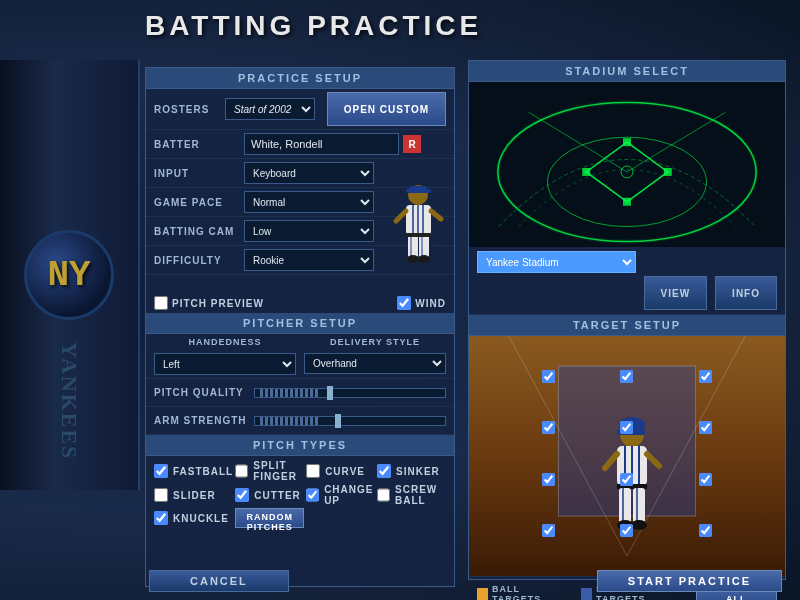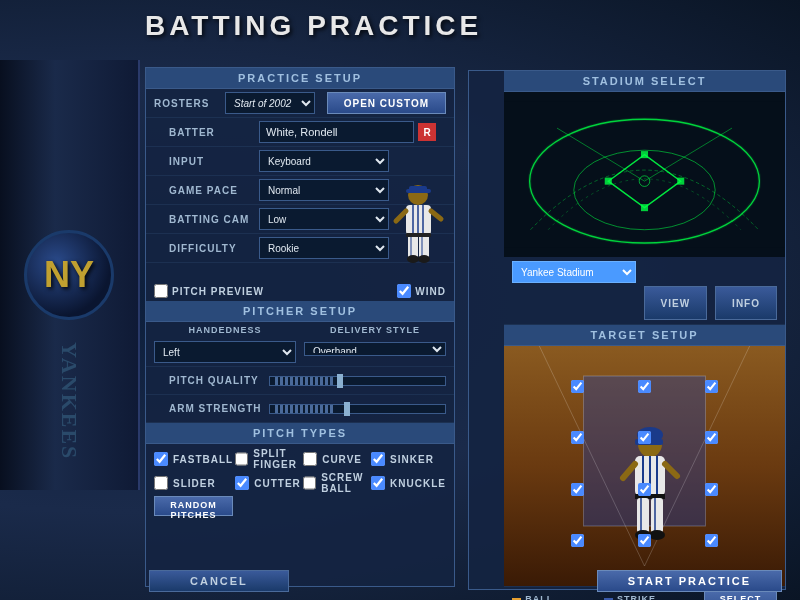--- a/index.html
+++ b/index.html
@@ -63,21 +63,20 @@
       min-height: 28px;
     }
 
     .label {
       color: #a0b8d0;
       font-size: 10px;
       font-weight: bold;
       letter-spacing: 1px;
       width: 90px;
       flex-shrink: 0;
-      margin-left: 15px;
     }
 
     .label-wide {
       width: 100px;
     }
 
     select {
       background: #0a1a30;
       color: #e0e8f0;
       border: 1px solid #3a5a8a;
@@ -91,21 +90,21 @@
 
     .open-custom-btn {
       background: linear-gradient(180deg, #4a6aaa, #2a4a8a);
       color: #ffffff;
       border: 1px solid #6a8aba;
       font-size: 10px;
       font-weight: bold;
       padding: 3px 16px;
       cursor: pointer;
       letter-spacing: 1px;
-      height: 22px;
+      height: 34px;
     }
 
     .batter-row {
       display: flex;
       align-items: center;
       padding: 3px 8px;
       border-bottom: 1px solid rgba(50,80,120,0.3);
       min-height: 28px;
       position: relative;
     }
@@ -238,27 +237,26 @@
       position: absolute;
       right: 8px;
       top: 115px;
       width: 55px;
       height: 90px;
     }
 
     
     .right-panel {
       position: absolute;
-      top: 70px;
+      top: 60px;
       left: 468px;
       width: 318px;
       height: 520px;
       background: rgba(20, 35, 65, 0.9);
       border: 1px solid #3a5a8a;
-      padding-left: 35px;
     }
 
     
     .stadium-display {
       height: 165px;
       background: #050f1a;
       position: relative;
       overflow: hidden;
     }
 
@@ -447,21 +445,21 @@
     }
 
   </style>
 </head>
 <body>
 
 <div class="bg"></div>
 
 <div class="left-deco">
   <div class="cylinder-shape">
-    <span style="font-size:36px; font-weight:bold; color:#c0a030; font-family:Liberation Sans, sans-serif; text-shadow:2px 2px 4px rgba(0,0,0,0.9);text-align:center;">NY</span>
+    <span style="font-size:36px; font-weight:bold; color:#c0a030; font-family:Liberation Mono, monospace; text-shadow:2px 2px 4px rgba(0,0,0,0.9);text-align:center;">NY</span>
   </div>
 
   <div style="position:absolute; bottom:30px; left:50%; transform:translateX(-50%); color:#2a4a6a; font-size:22px; font-weight:bold; font-family:'Times New Roman',serif; letter-spacing:2px; writing-mode:vertical-rl; text-orientation:mixed;">YANKEES</div>
 </div>
 
 <div class="title">BATTING PRACTICE</div>
 
 <div class="main-panel">
 
   <div class="section-header">PRACTICE SETUP</div>
@@ -560,21 +558,21 @@
     </div>
   </div>
   <div class="pitcher-cols">
     <div class="pitcher-col">
       <select style="width:100%; background:#0a1a30; color:#e0e8f0; border:1px solid #3a5a8a; font-size:10px; padding:2px 4px; height:22px;">
         <option>Left</option>
         <option>Right</option>
       </select>
     </div>
     <div class="pitcher-col">
-      <select style="width:100%; background:#0a1a30; color:#e0e8f0; border:1px solid #3a5a8a; font-size:10px; padding:2px 4px; height:14px;">
+      <select style="width:100%; background:#0a1a30; color:#e0e8f0; border:1px solid #3a5a8a; font-size:10px; padding:2px 4px; height:21px;">
         <option>Overhand</option>
       </select>
     </div>
   </div>
 
   <div class="row">
     <span class="label label-wide">PITCH QUALITY</span>
     <div class="slider-track" style="position:relative; height:10px;">
       <div style="display:flex; gap:2px; padding:0 3px;">
         <div class="slider-dot"></div>
@@ -639,20 +637,24 @@
 
     <div class="pitch-item">
       <input type="checkbox" id="sl" style="">
       <label for="sl" class="pitch-name">SLIDER</label>
     </div>
     <div class="pitch-item">
       <input type="checkbox" checked="" id="ct" style="">
       <label for="ct" class="pitch-name">CUTTER</label>
     </div>
 
+    <div class="pitch-item">
+      <input type="checkbox" checked="" id="cu" style="">
+      <label for="cu" class="pitch-name">CHANGE UP</label>
+    </div>
     <div class="pitch-item">
       <input type="checkbox" id="sb" style="">
       <label for="sb" class="pitch-name">SCREW BALL</label>
     </div>
 
     <div class="pitch-item">
       <input type="checkbox" checked="" id="kn" style="">
       <label for="kn" class="pitch-name">KNUCKLE</label>
     </div>
     <div class="pitch-item">

